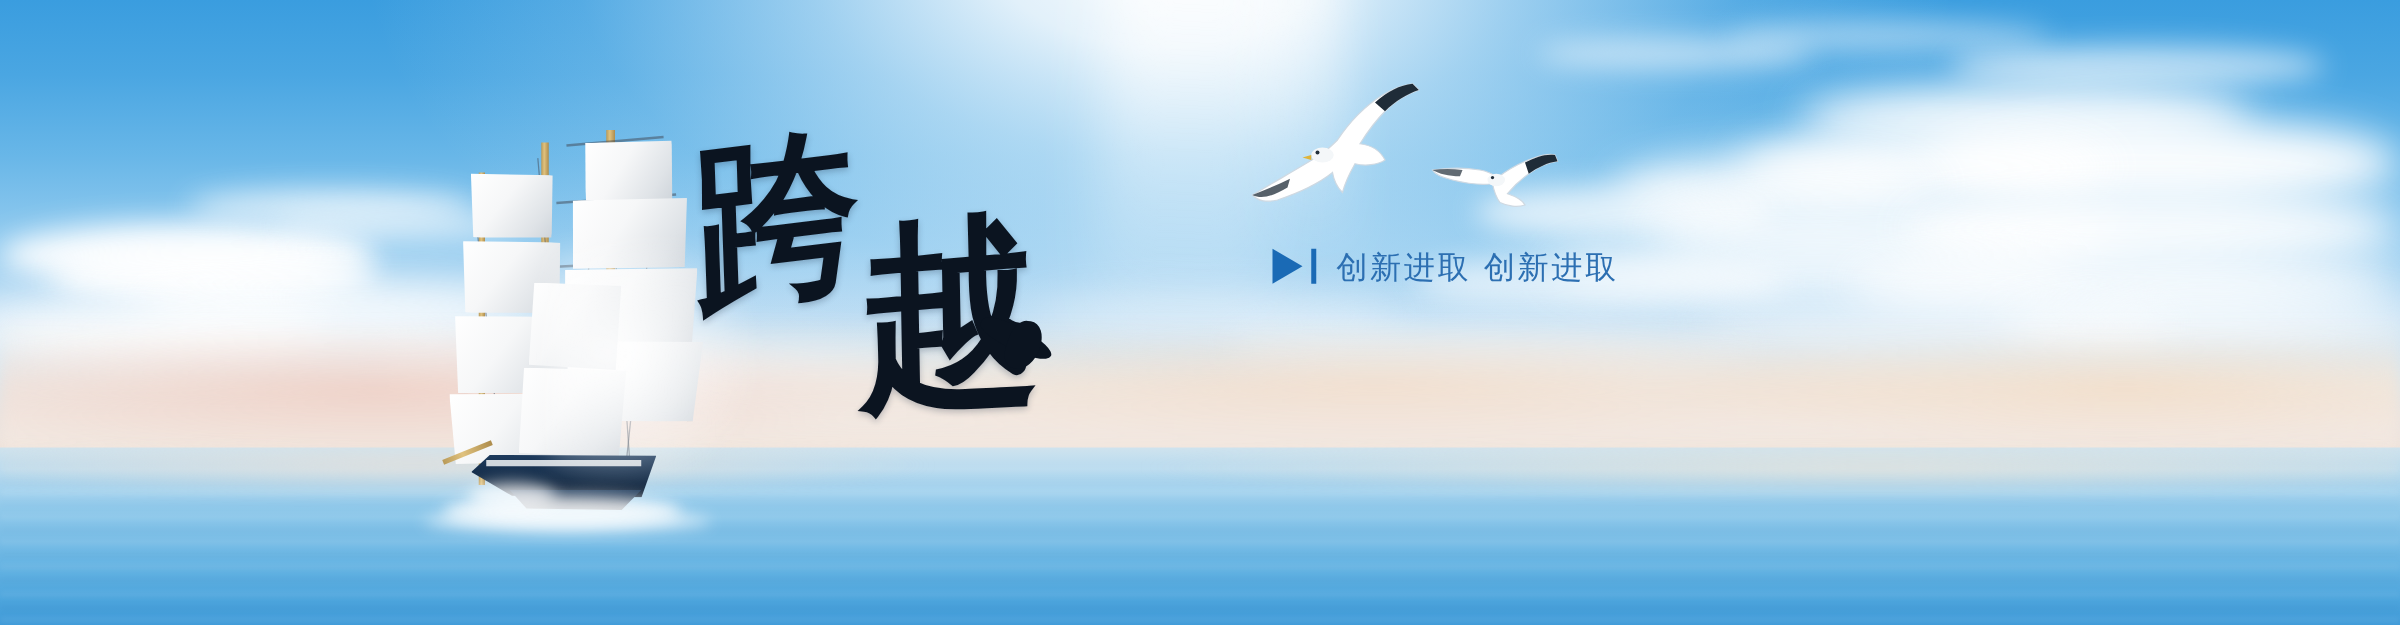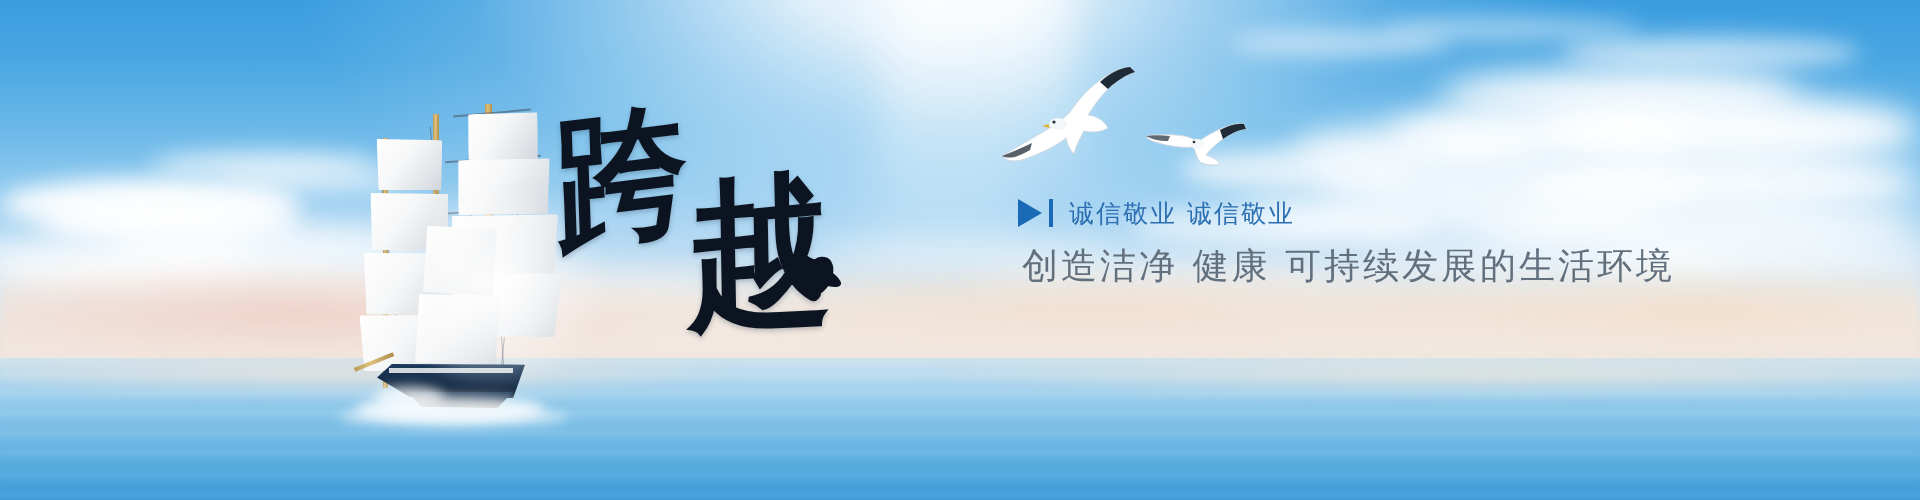--- a/index.html
+++ b/index.html
@@ -381,18 +381,17 @@
   <div class="ink-stroke" style="left:782px; top:262px; width:62px; height:18px;
        transform: rotate(28deg); border-radius: 50% 50% 60% 40%;"></div>
   <div class="ink-stroke" style="left:806px; top:256px; width:26px; height:40px;
        transform: rotate(20deg) skewY(-12deg); border-radius: 40% 60% 50% 50%;"></div>
 
 
   <div class="slogan-block">
     <div class="slogan-row1">
       <div class="play-triangle"></div>
       <div class="divider-bar"></div>
-      <div class="slogan-line1">诚信敬业  诚信敬业</div>
+      <div class="slogan-line1">创新进取  创新进取</div>
     </div>
-    <div class="slogan-line2">创造洁净  健康  可持续发展的生活环境</div>
   </div>
 
 </div>
 
 </body></html>

